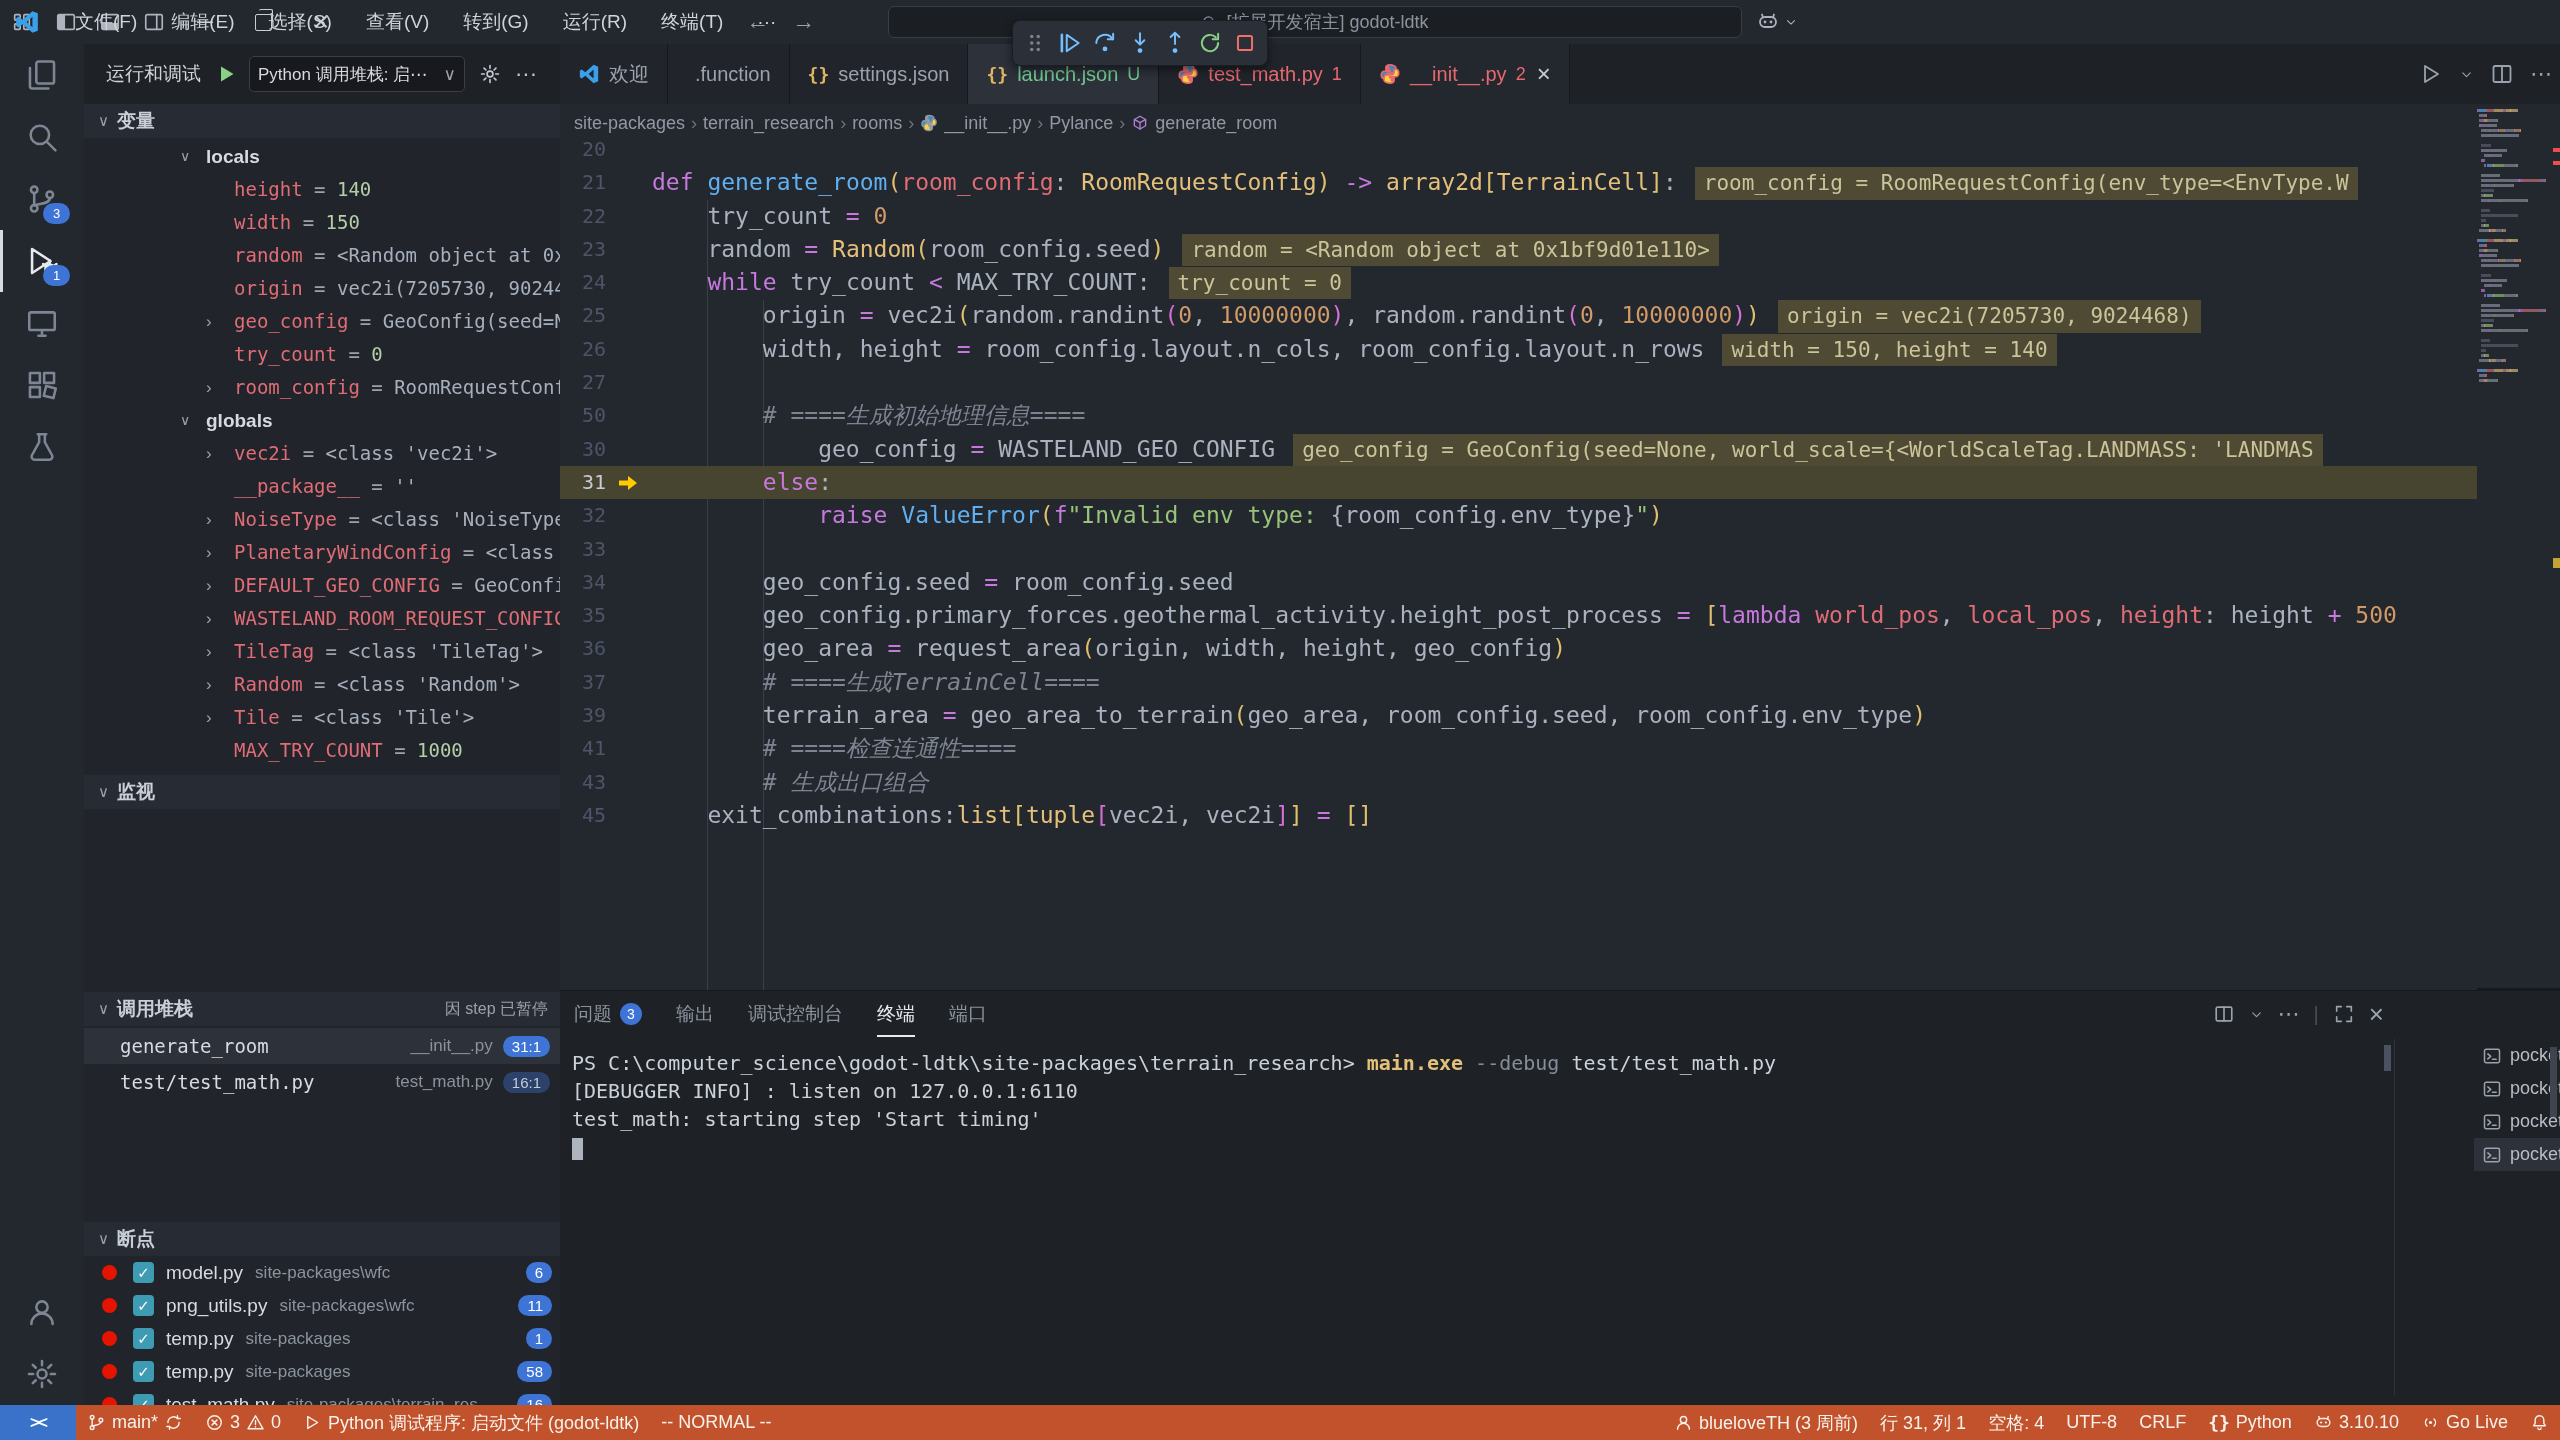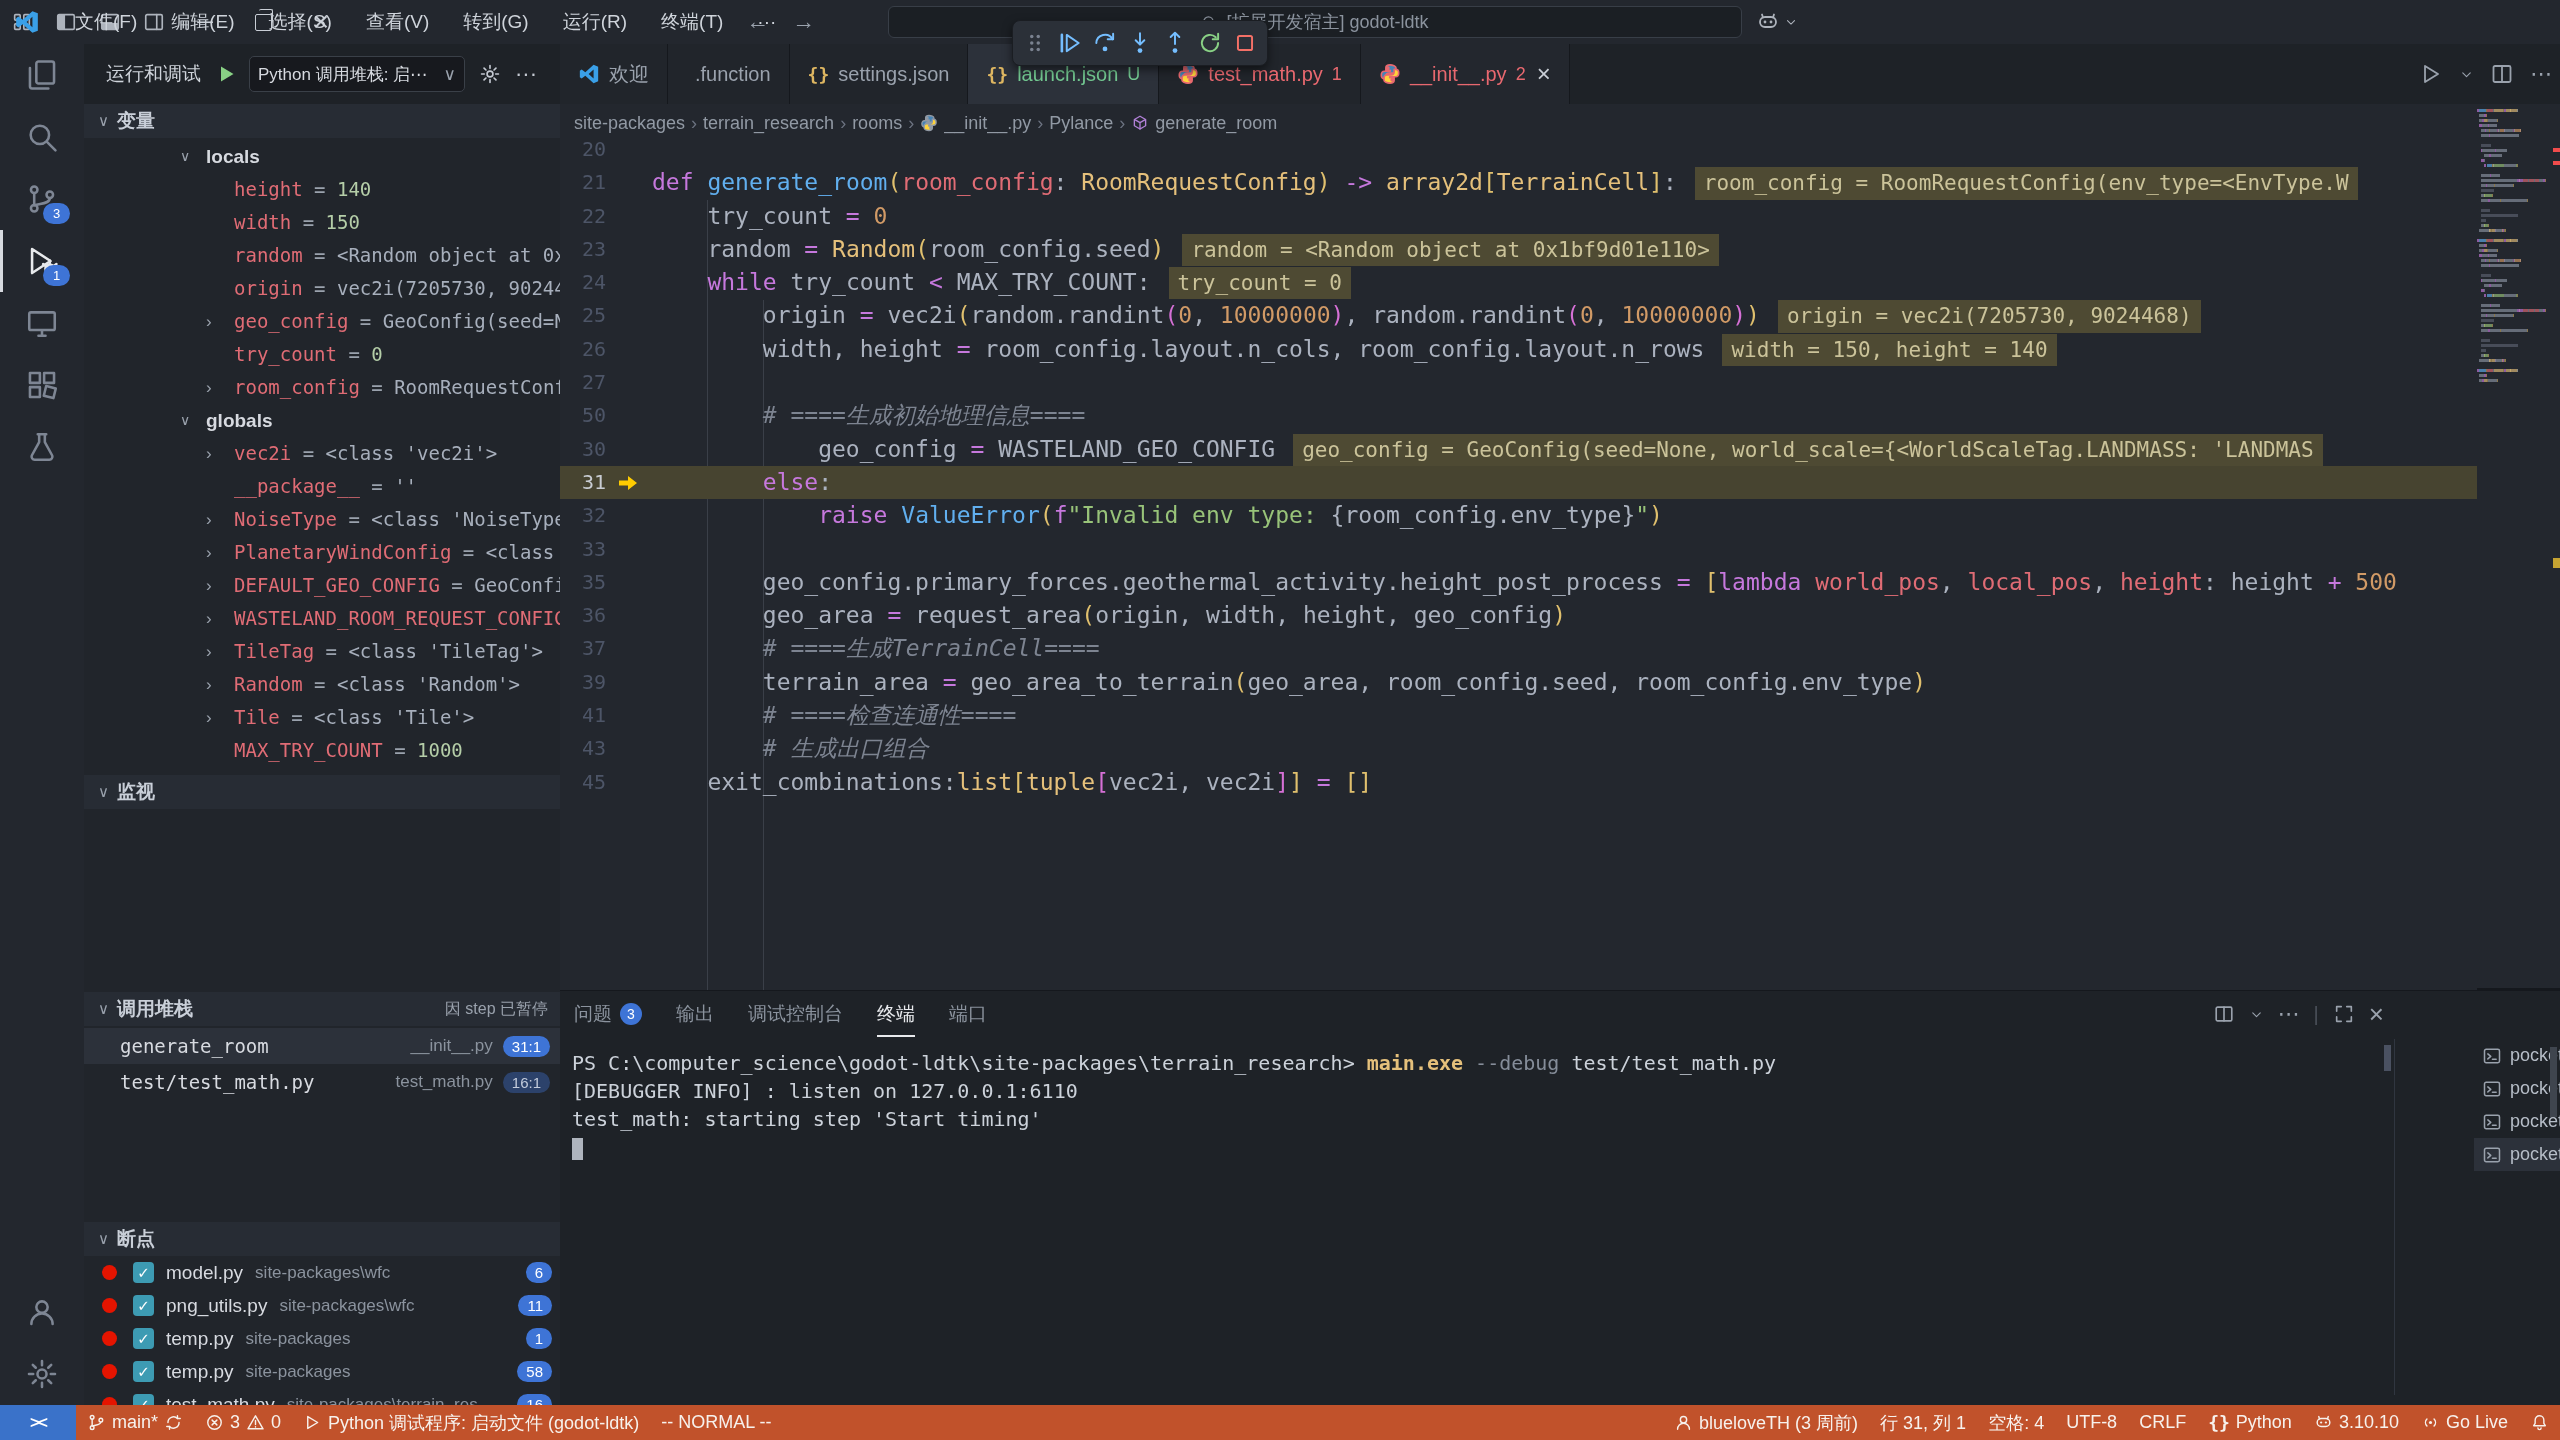--- a/index.html
+++ b/index.html
@@ -545,20 +545,21 @@
       <div class="cl"><span class="ln">25</span><span class="tk-txt">        </span><span class="tk-var">origin</span><span class="tk-op"> = </span><span class="tk-var">vec2i</span><span class="tk-b1">(</span><span class="tk-var">random.randint</span><span class="tk-b2">(</span><span class="tk-num">0</span><span class="tk-txt">, </span><span class="tk-num">10000000</span><span class="tk-b2">)</span><span class="tk-txt">, </span><span class="tk-var">random.randint</span><span class="tk-b2">(</span><span class="tk-num">0</span><span class="tk-txt">, </span><span class="tk-num">10000000</span><span class="tk-b2">)</span><span class="tk-b1">)</span><span class="chip">origin = vec2i(7205730, 9024468)</span></div>
       <div class="cl"><span class="ln">26</span><span class="tk-txt">        </span><span class="tk-var">width</span><span class="tk-txt">, </span><span class="tk-var">height</span><span class="tk-op"> = </span><span class="tk-var">room_config.layout.n_cols</span><span class="tk-txt">, </span><span class="tk-var">room_config.layout.n_rows</span><span class="chip">width = 150, height = 140</span></div>
       <div class="cl"><span class="ln">27</span></div>
       <div class="cl"><span class="ln">50</span><span class="tk-txt">        </span><span class="tk-cmt"># ====生成初始地理信息====</span></div>
       <div class="cl"><span class="ln">30</span><span class="tk-txt">            </span><span class="tk-var">geo_config</span><span class="tk-op"> = </span><span class="tk-var">WASTELAND_GEO_CONFIG</span><span class="chip">geo_config = GeoConfig(seed=None, world_scale={&lt;WorldScaleTag.LANDMASS: 'LANDMAS</span></div>
       <div class="cl cur"><span class="ln">31</span><span class="cur-arrow"><svg viewBox="0 0 24 24" style="width:24px;height:24px;">
             <path fill="currentColor" stroke="none" d="M3 9.5h9V5l9 7-9 7v-4.5H3z"></path>
           </svg></span><span class="tk-txt">        </span><span class="tk-kw">else</span><span class="tk-txt">:</span></div>
       <div class="cl"><span class="ln">32</span><span class="tk-txt">            </span><span class="tk-kw">raise</span><span class="tk-txt"> </span><span class="tk-fn">ValueError</span><span class="tk-b1">(</span><span class="tk-kw">f</span><span class="tk-str">"Invalid env type: </span><span class="tk-var">{room_config.env_type}</span><span class="tk-str">"</span><span class="tk-b1">)</span></div>
       <div class="cl"><span class="ln">33</span></div>
+      <div class="cl"><span class="ln">34</span><span class="tk-txt">        </span><span class="tk-var">geo_config.seed</span><span class="tk-op"> = </span><span class="tk-var">room_config.seed</span></div>
       <div class="cl"><span class="ln">35</span><span class="tk-txt">        </span><span class="tk-var">geo_config.primary_forces.geothermal_activity.height_post_process</span><span class="tk-op"> = </span><span class="tk-b1">[</span><span class="tk-kw">lambda</span><span class="tk-par"> world_pos</span><span class="tk-txt">,</span><span class="tk-par"> local_pos</span><span class="tk-txt">,</span><span class="tk-par"> height</span><span class="tk-txt">: </span><span class="tk-var">height</span><span class="tk-op"> + </span><span class="tk-num">500</span></div>
       <div class="cl"><span class="ln">36</span><span class="tk-txt">        </span><span class="tk-var">geo_area</span><span class="tk-op"> = </span><span class="tk-var">request_area</span><span class="tk-b1">(</span><span class="tk-var">origin</span><span class="tk-txt">, </span><span class="tk-var">width</span><span class="tk-txt">, </span><span class="tk-var">height</span><span class="tk-txt">, </span><span class="tk-var">geo_config</span><span class="tk-b1">)</span></div>
       <div class="cl"><span class="ln">37</span><span class="tk-txt">        </span><span class="tk-cmt"># ====生成TerrainCell====</span></div>
       <div class="cl"><span class="ln">39</span><span class="tk-txt">        </span><span class="tk-var">terrain_area</span><span class="tk-op"> = </span><span class="tk-var">geo_area_to_terrain</span><span class="tk-b1">(</span><span class="tk-var">geo_area</span><span class="tk-txt">, </span><span class="tk-var">room_config.seed</span><span class="tk-txt">, </span><span class="tk-var">room_config.env_type</span><span class="tk-b1">)</span></div>
       <div class="cl"><span class="ln">41</span><span class="tk-txt">        </span><span class="tk-cmt"># ====检查连通性====</span></div>
       <div class="cl"><span class="ln">43</span><span class="tk-txt">        </span><span class="tk-cmt"># 生成出口组合</span></div>
       <div class="cl"><span class="ln">45</span><span class="tk-txt">    </span><span class="tk-var">exit_combinations</span><span class="tk-txt">:</span><span class="tk-cls">list</span><span class="tk-b1">[</span><span class="tk-cls">tuple</span><span class="tk-b2">[</span><span class="tk-var">vec2i</span><span class="tk-txt">, </span><span class="tk-var">vec2i</span><span class="tk-b2">]</span><span class="tk-b1">]</span><span class="tk-op"> = </span><span class="tk-b1">[]</span></div>
     </div>
 </div>
 <div id="minimap" class="abs">

